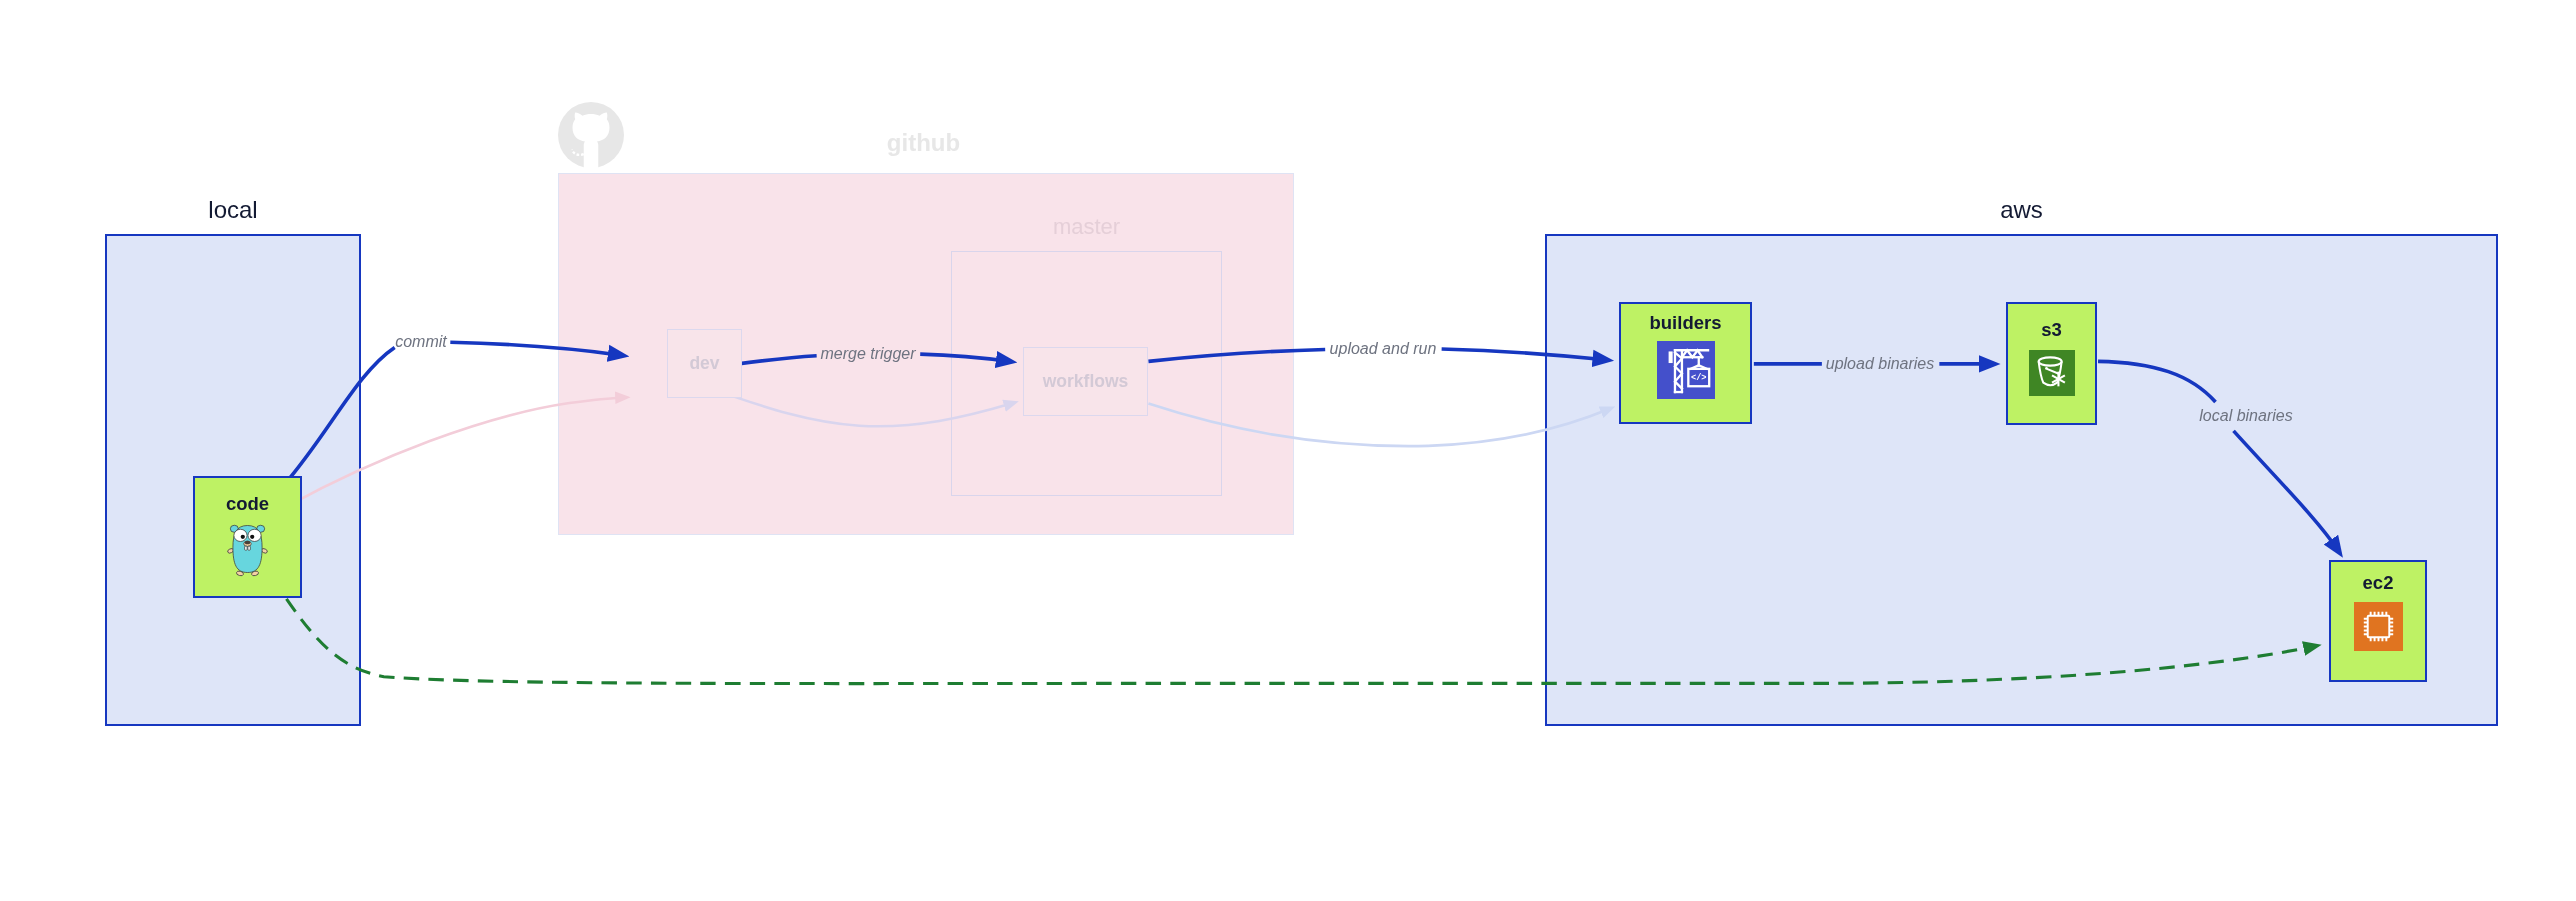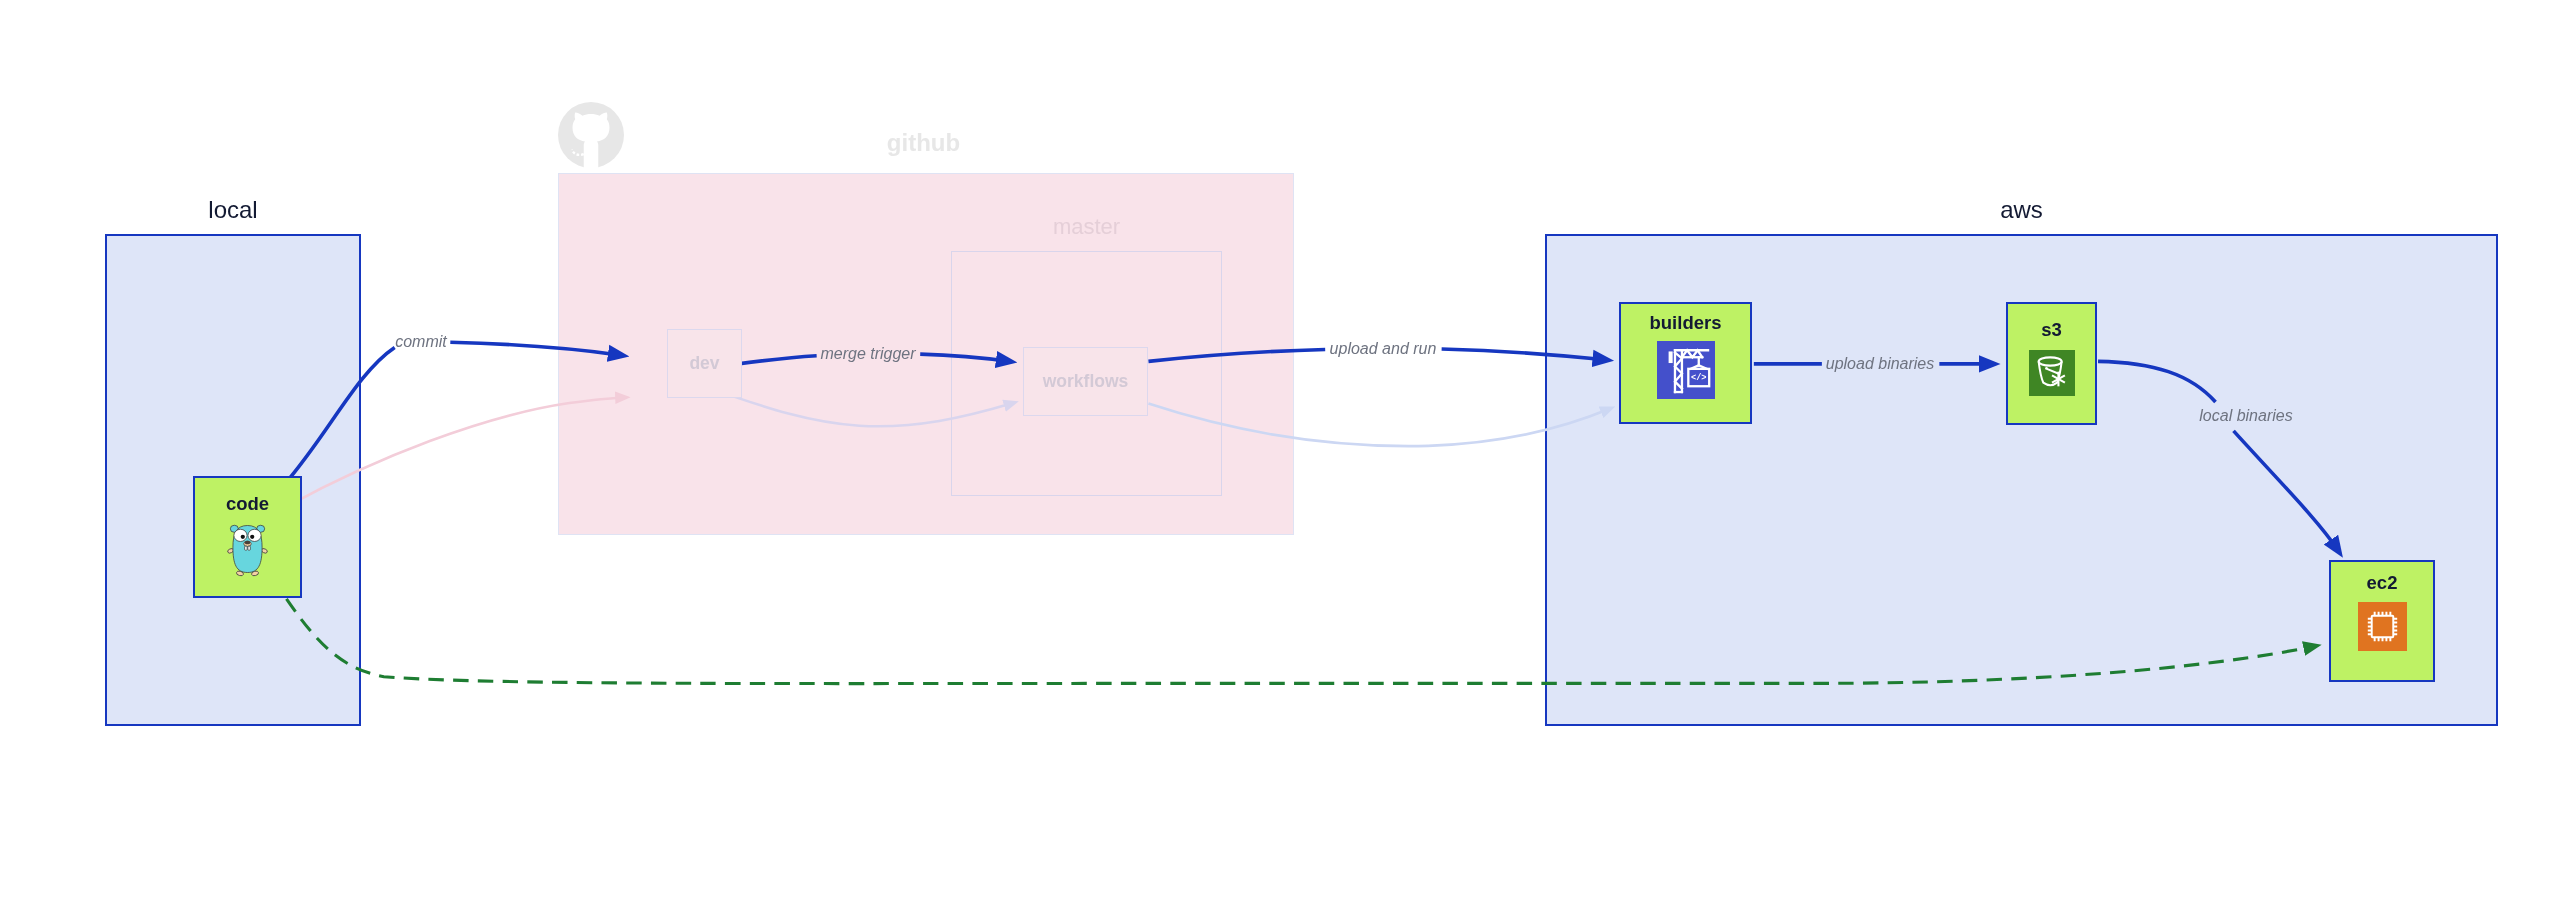--- a/index.html
+++ b/index.html
@@ -23,21 +23,21 @@
   .node{position:absolute;box-sizing:border-box;display:flex;flex-direction:column;align-items:center;}
   .node-solid{background:#bef264;border:2.6px solid #1637c0;}
   .node-faded{background:#f8e4ea;border:1.5px solid #dcd8ee;justify-content:center;}
   .node-label{color:#131a33;font-weight:bold;font-size:18.5px;line-height:1;}
   .node-faded .node-label{color:#d3c9d6;font-size:17.5px;}
   .node-code{left:178px;top:476px;width:109px;height:122px;padding-top:16.5px;gap:7.2px;margin-left:15px;}
   .node-dev{left:633px;top:329px;width:75px;height:69px;margin-left:34px;}
   .node-workflows{left:1023px;top:347px;width:125px;height:69px;}
   .node-builders{left:1619px;top:302px;width:133px;height:122px;padding-top:10.3px;gap:8.2px;}
   .node-s3{left:2006px;top:302px;width:91px;height:123px;padding-top:17px;gap:10.3px;}
-  .node-ec2{left:2329px;top:560px;width:106px;height:122px;padding-top:12.4px;gap:9.3px;}
+  .node-ec2{left:2329px;top:560px;width:98px;height:122px;padding-top:12.4px;gap:9.3px;}
 
   
   svg.edges{position:absolute;left:0;top:0;pointer-events:none;}
   .edge-label{position:absolute;transform:translate(-50%,-50%);font-style:italic;font-size:16px;color:#6e7380;white-space:nowrap;}
 
   
   .diagram-title{position:absolute;left:1244px;top:750px;transform:translateX(-50%);
     font-size:33px;color:#131a33;border-bottom:2.6px solid #131a33;padding:0 3.1px 5.2px 3.1px;white-space:nowrap;}
 
   .octocat{position:absolute;left:558px;top:102px;}

